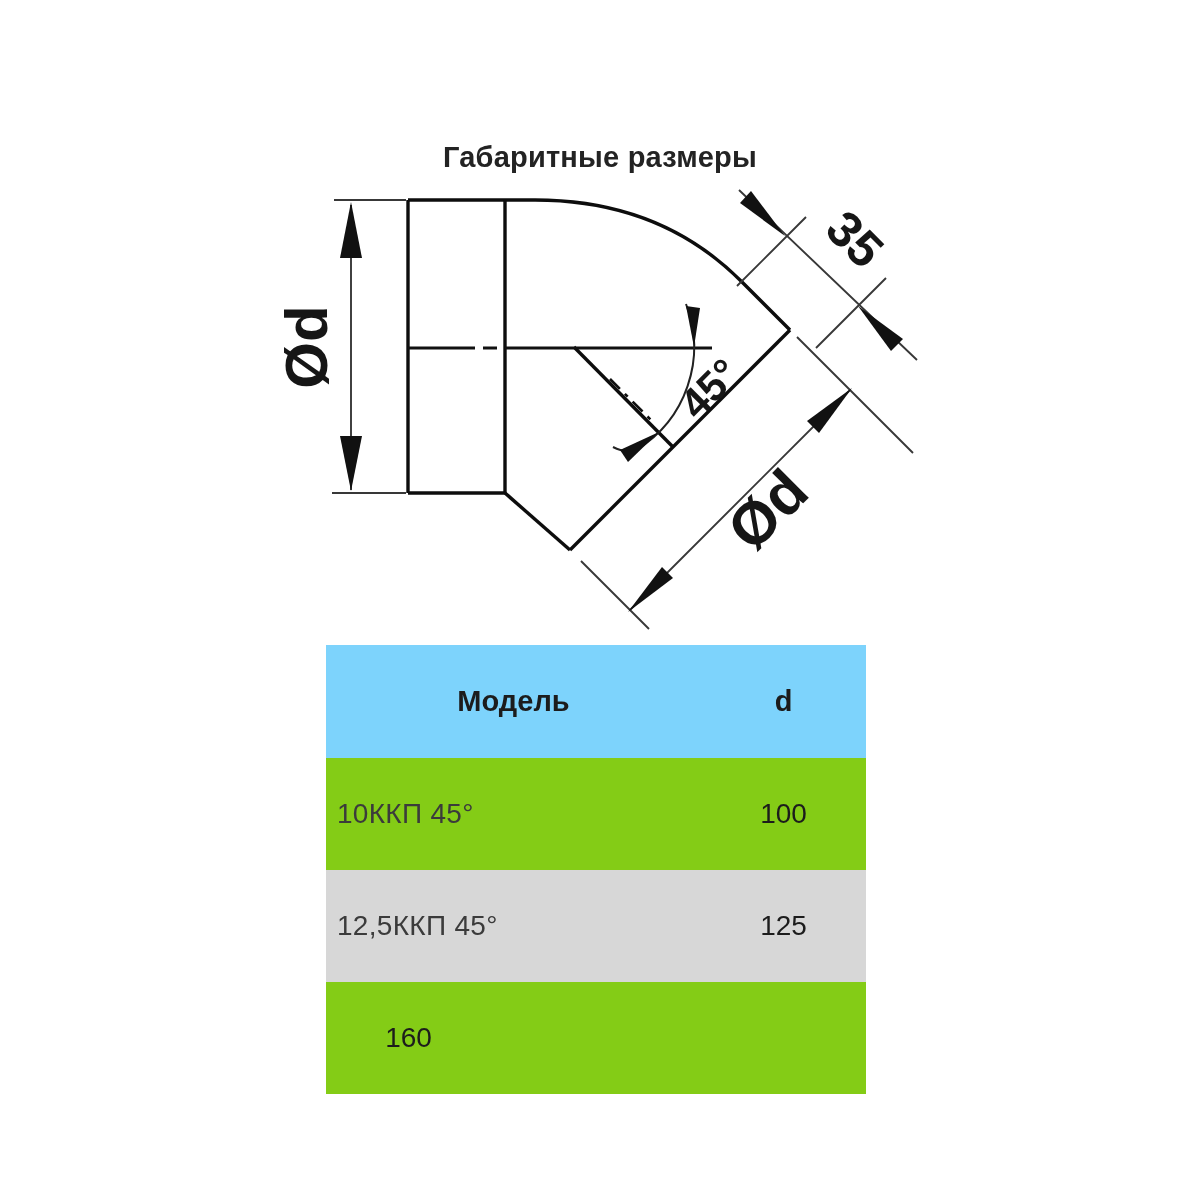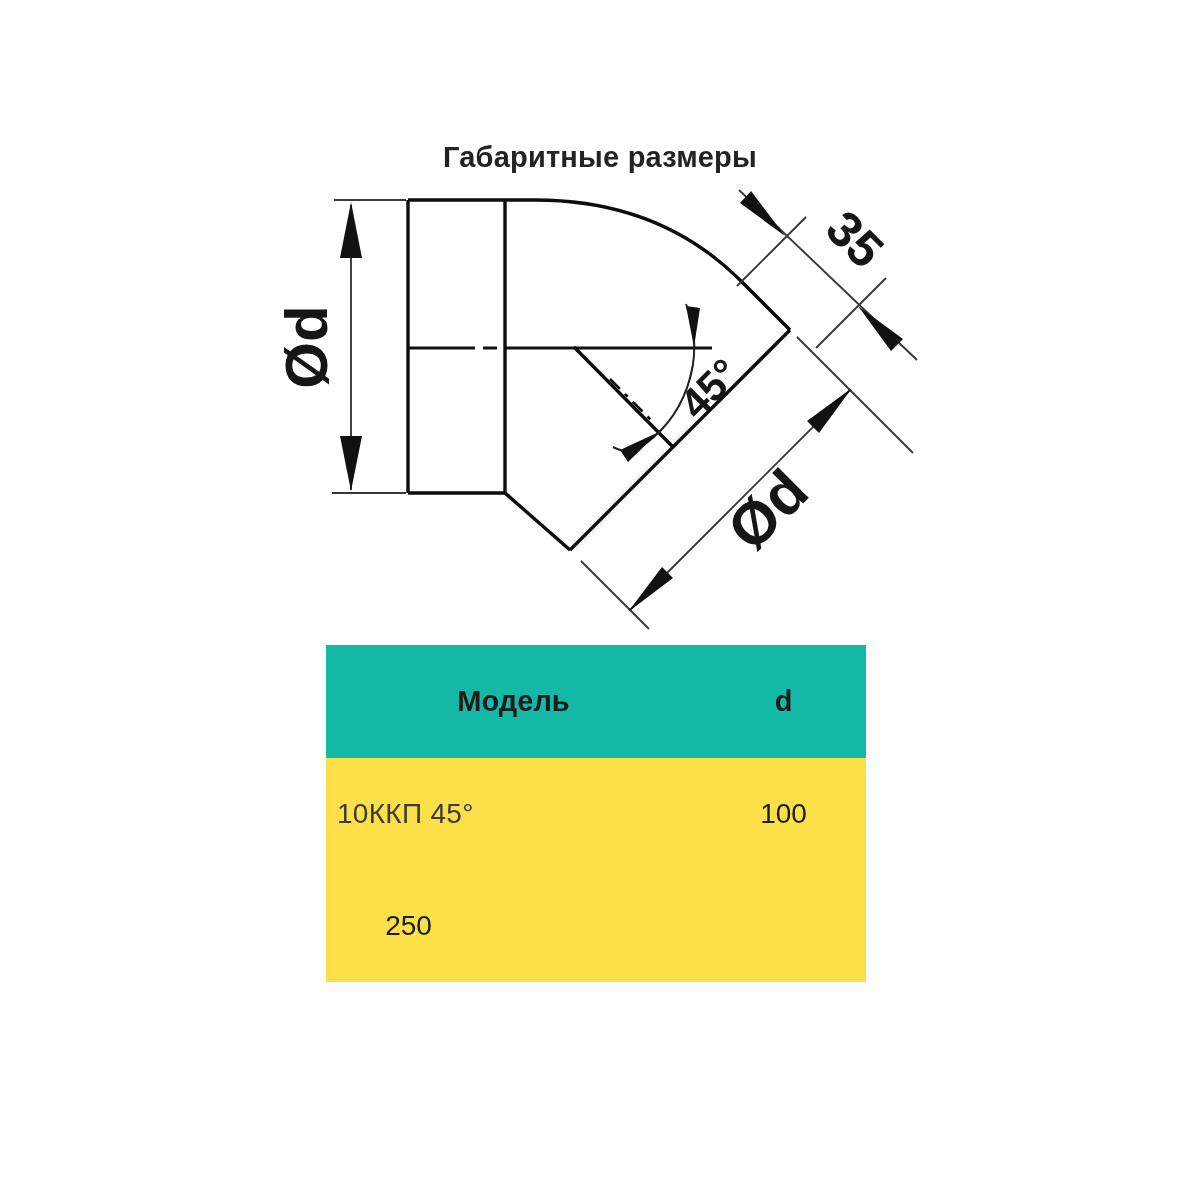--- a/index.html
+++ b/index.html
@@ -9,23 +9,23 @@
   }
   .title{
     position:absolute;left:0;top:141px;width:1200px;text-align:center;
     font-size:29px;font-weight:700;color:#232323;letter-spacing:.2px;
   }
   .drawing-svg{position:absolute;left:0;top:0;}
   .dim-label{font-family:"Liberation Sans",sans-serif;fill:#161616;}
   
   .spec-table{position:absolute;left:326px;top:645px;width:540px;}
   .t-header{
-    display:flex;align-items:center;height:113px;background:#14b8a6;
+    display:flex;align-items:center;height:113px;background:#7dd3fc;
   }
-  .t-row{display:flex;align-items:center;height:112px;background:#fde047;}
+  .t-row{display:flex;align-items:center;height:112px;background:#84cc16;}
   .t-row.alt{background:#d7d7d7;}
   .c-model{width:375px;box-sizing:border-box;}
   .c-val{width:165px;text-align:center;box-sizing:border-box;}
   .t-header .c-model{text-align:center;font-size:29px;font-weight:700;color:#1c1c1c;}
   .t-header .c-val{font-size:29px;font-weight:700;color:#1c1c1c;}
   .t-row .c-model{padding-left:11px;font-size:28px;font-weight:400;color:#3b3b3b;letter-spacing:.3px;}
   .t-row .c-val{font-size:28px;font-weight:400;color:#1c1c1c;}
 </style>
 </head>
 <body>
@@ -84,18 +84,22 @@
 
   <div class="spec-table">
     <div class="t-header">
       <div class="c-model">Модель</div>
       <div class="c-val">d</div>
     </div>
     <div class="t-row">
       <div class="c-model">10ККП 45°</div>
       <div class="c-val">100</div>
     </div>
+    <div class="t-row alt">
+      <div class="c-model">12,5ККП 45°</div>
+      <div class="c-val">125</div>
+    </div>
     <div class="t-row">
-      <div class="c-val">250</div>
+      <div class="c-val">160</div>
     </div>
   </div>
 
 </div>
 
 </body></html>

